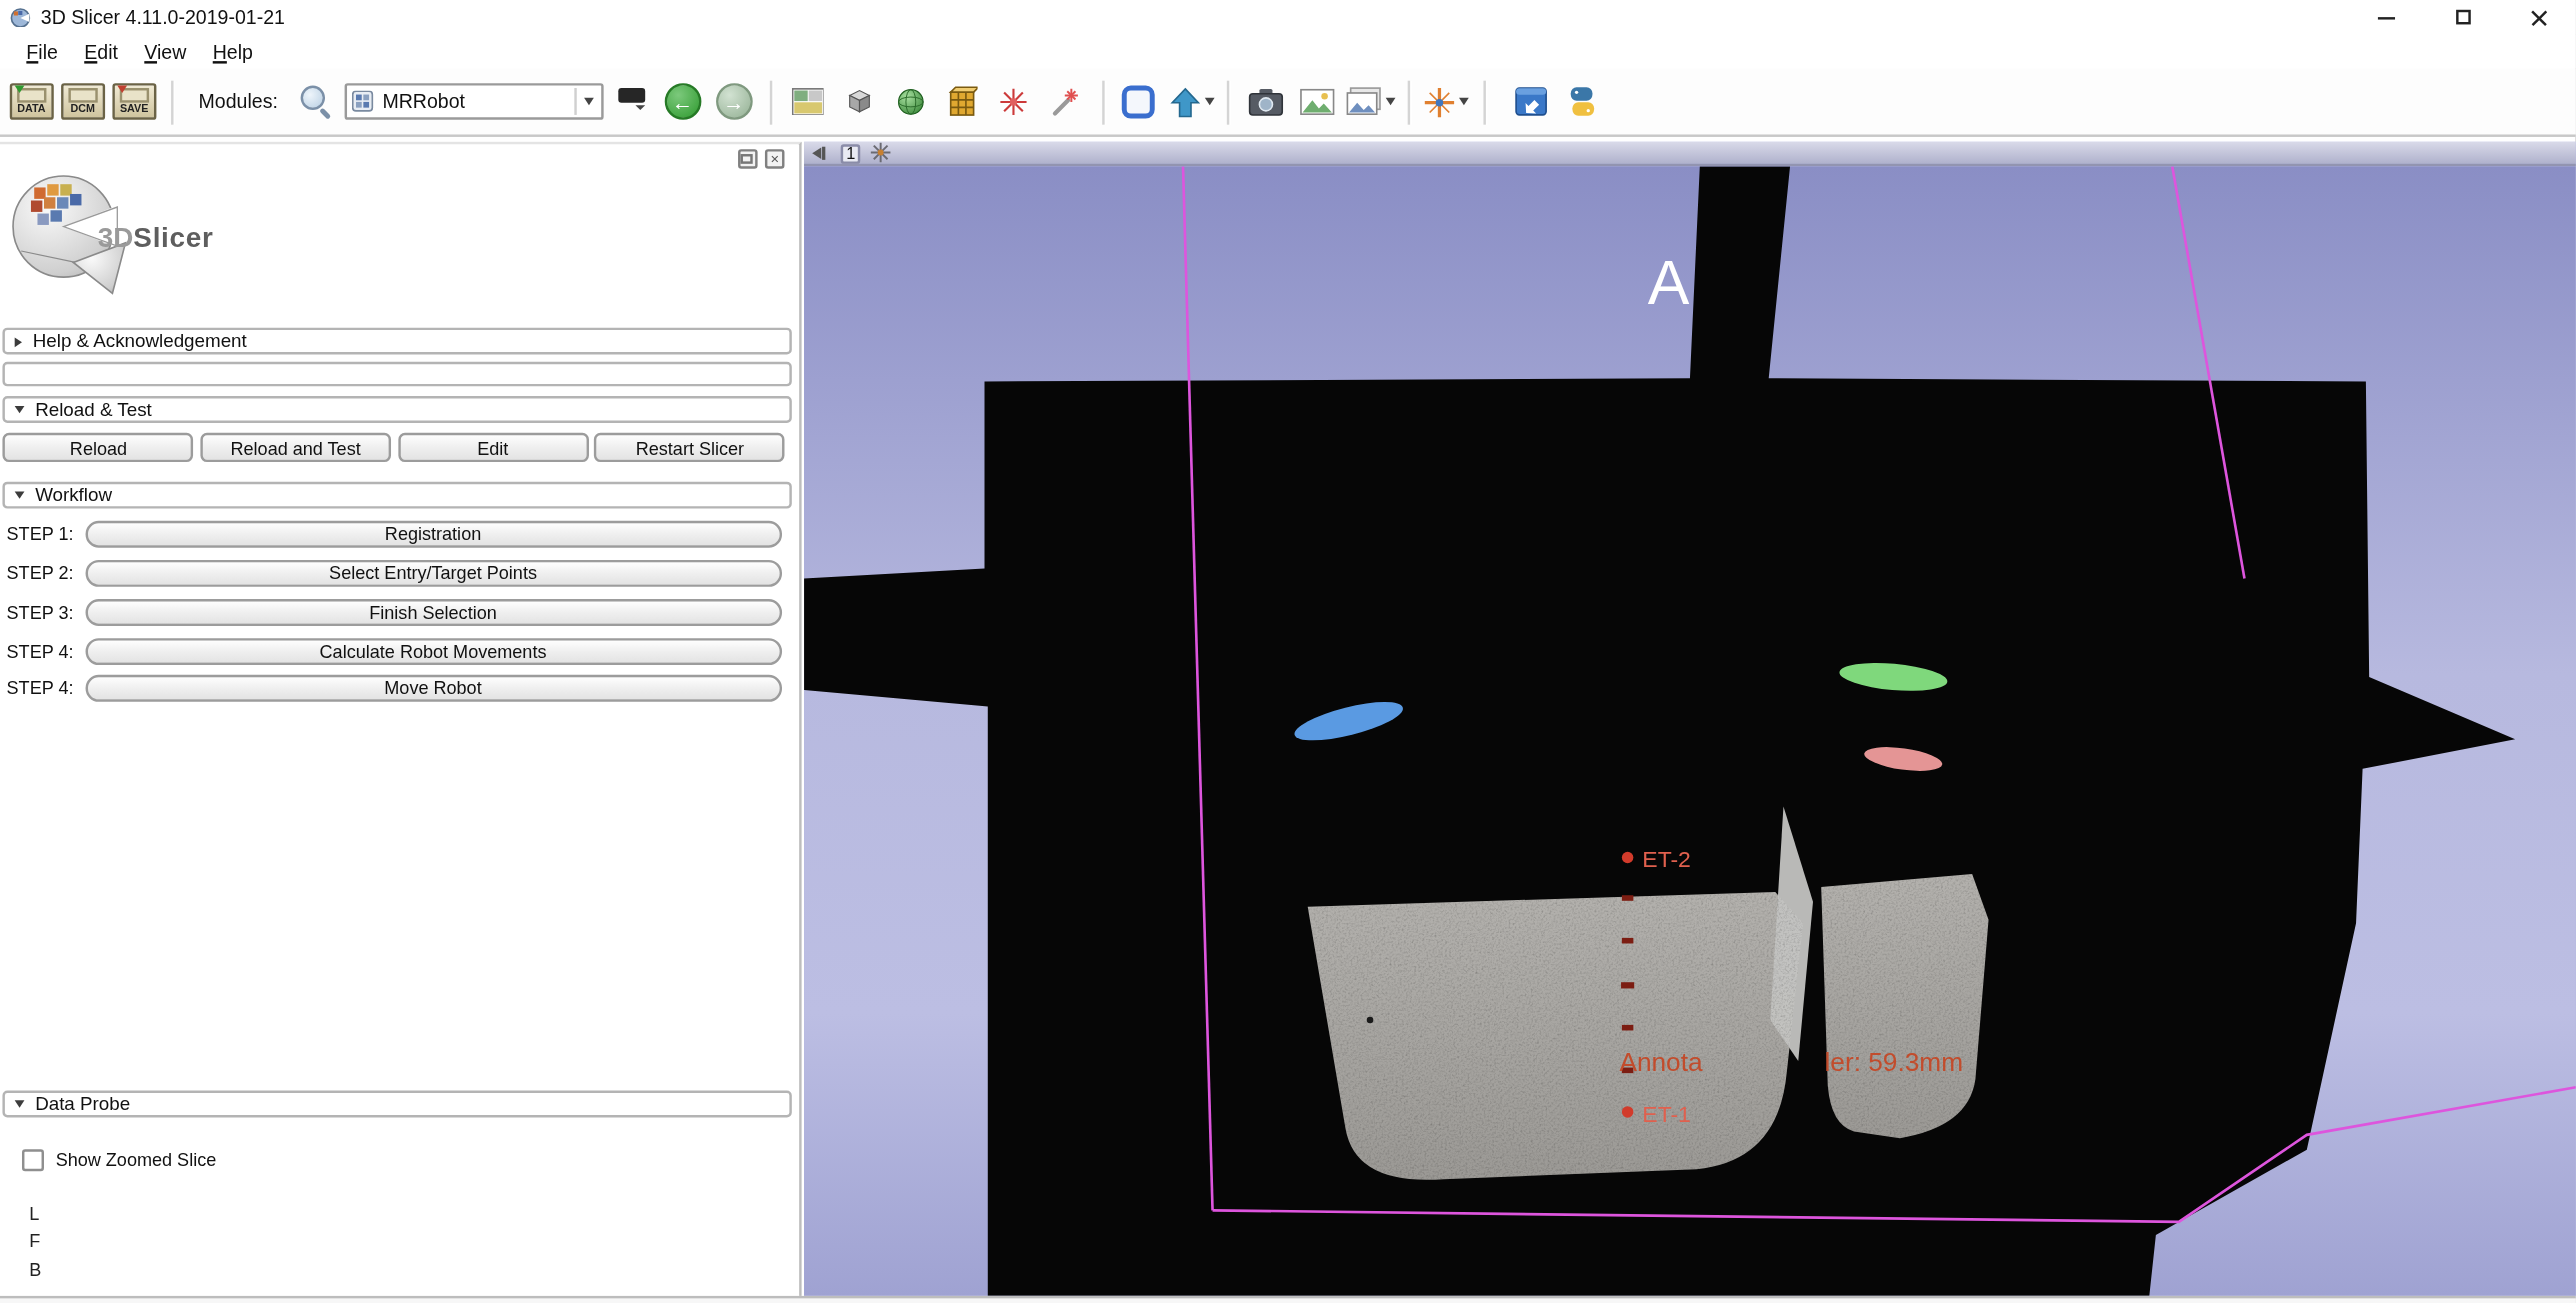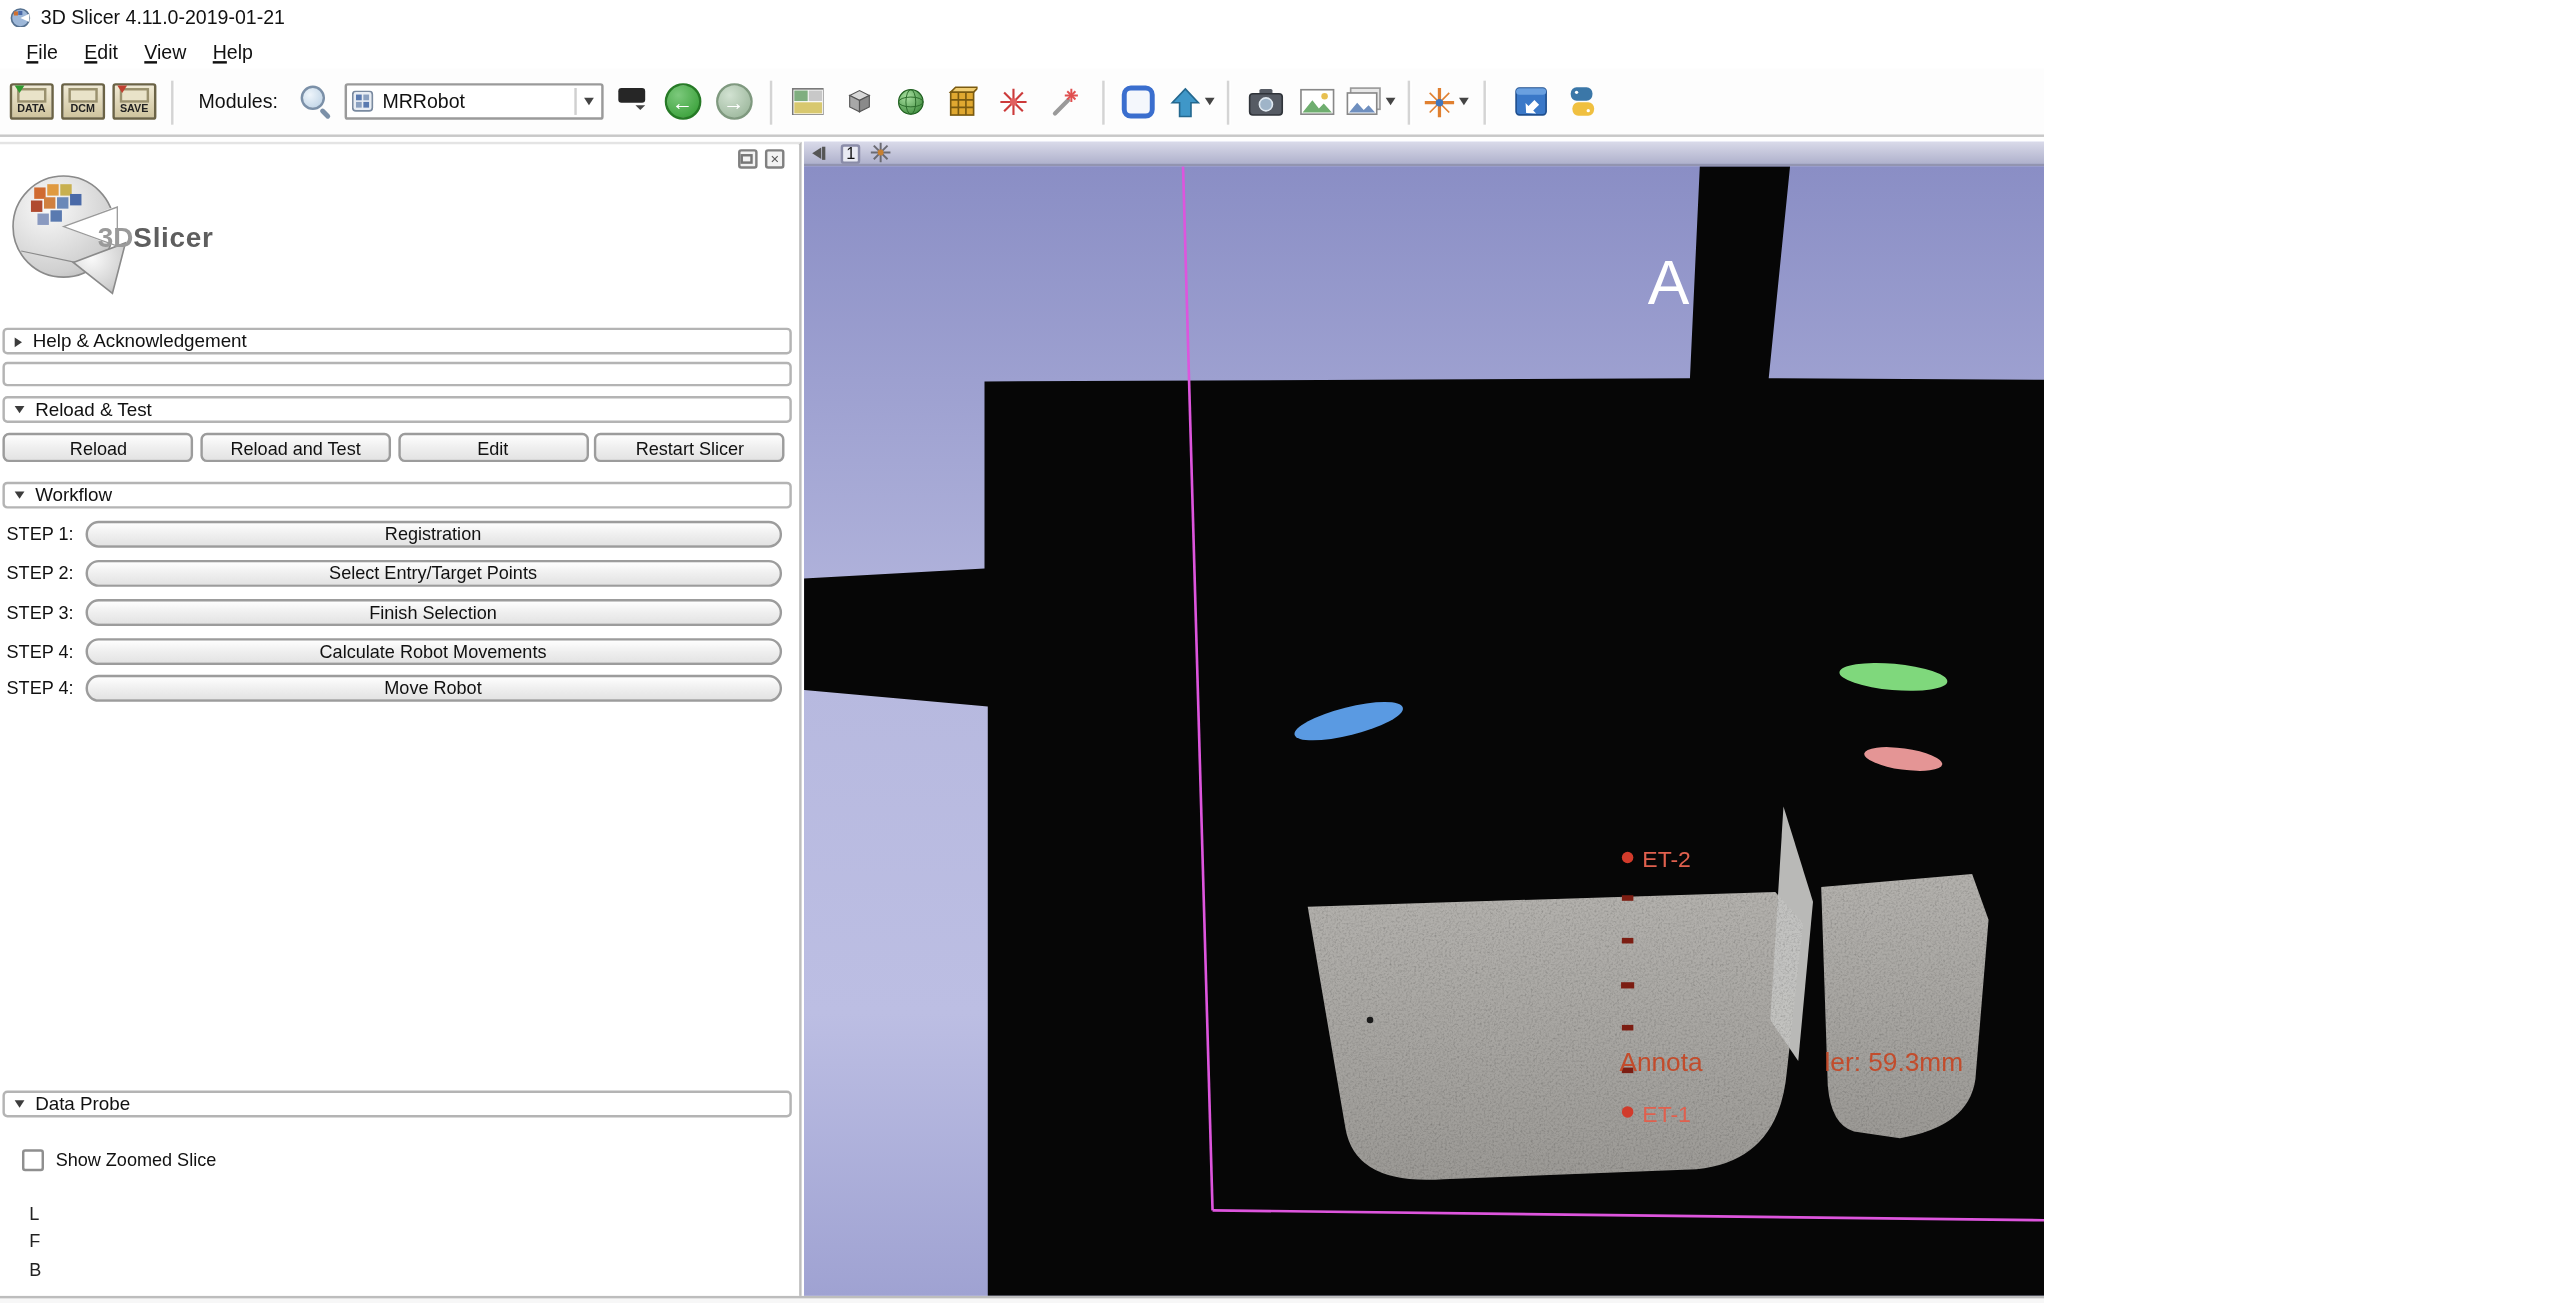--- a/index.html
+++ b/index.html
@@ -1,17 +1,17 @@
 <!DOCTYPE html>
 <html style="font-size:10.8px"><head>
 <meta charset="utf-8">
 <style>
 *{box-sizing:border-box;margin:0;padding:0}
 body{font-family:"Liberation Sans","DejaVu Sans",sans-serif;color:#111}
-#stage{width:2044px;height:1303px;overflow:hidden;background:#000000;position:relative}
+#stage{width:2576px;height:1303px;overflow:hidden;background:#000000;position:relative}
 #app{width:1054px;height:533px;transform:scale(2.4439,2.4451);transform-origin:0 0;position:relative;background:#fff;overflow:hidden}
 
 
 .titlebar{height:14px;background:#fff;display:flex;align-items:center;padding-left:4px;gap:4px}
 .titlebar .ttext{font-size:8px}
 .wbtns{margin-left:auto;display:flex;height:100%}
 .wbtn{width:31px;display:flex;align-items:center;justify-content:center}
 .ico-min{width:6.7px;height:0.7px;background:#222}
 .ico-max{width:6px;height:6px;border:0.7px solid #222}
 .ico-close{position:relative;width:8px;height:8px}

